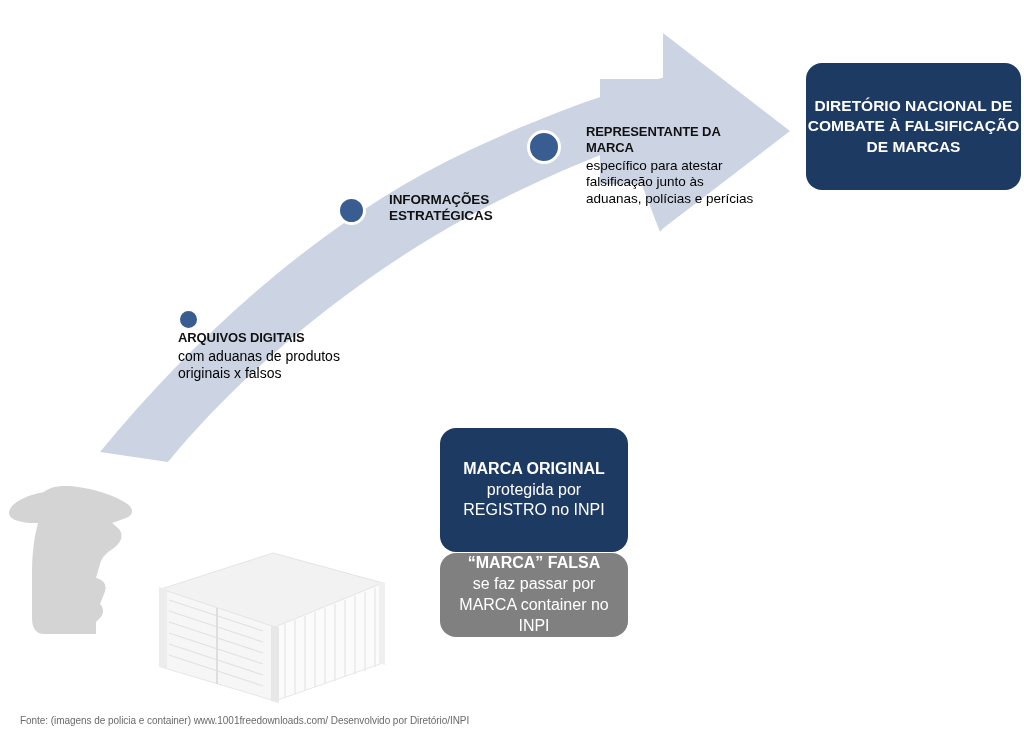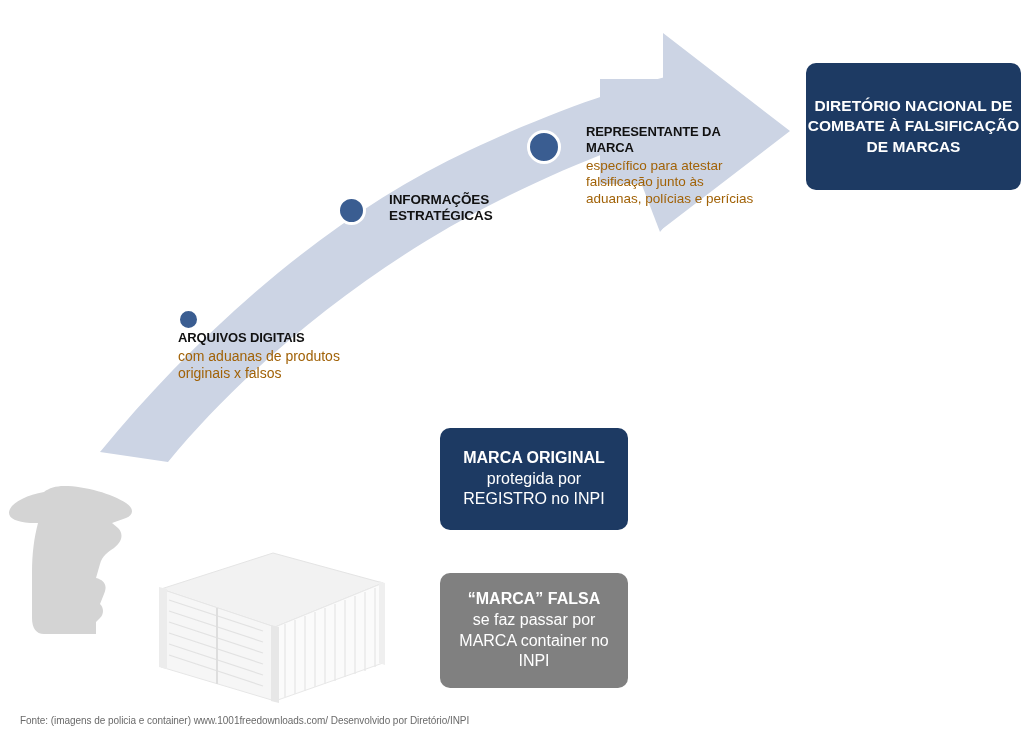--- a/index.html
+++ b/index.html
@@ -45,34 +45,34 @@
   .callout .c-title {
     font-weight: bold;
     font-size: 13.5px;
     letter-spacing: -0.1px;
     color: #111111;
     display: block;
     margin-bottom: 2px;
   }
   .callout .c-body {
     font-size: 14px;
-    color: #a16207;
+    color: #000000;
     display: block;
   }
   #callout-1 { left: 178px; top: 330px; width: 186px; }
   #callout-1 .c-title { font-size: 13px; }
   #callout-2 { left: 389px; top: 192px; width: 200px; }
   #callout-3 { left: 586px; top: 124px; width: 172px; }
   #callout-3 .c-title { font-size: 13px; }
   #callout-3 .c-body { font-size: 13.5px; }
 
   
   .box {
     position: absolute;
-    border-radius: 10px;
+    border-radius: 16px;
     color: #ffffff;
     text-align: center;
     box-sizing: border-box;
     display: flex;
     flex-direction: column;
     align-items: center;
     justify-content: center;
     line-height: 1.3;
   }
   .box .b-title {
@@ -85,28 +85,27 @@
     display: block;
   }
   #box-diretorio {
     left: 806px; top: 63px;
     width: 215px; height: 127px;
     background: #1d3a63;
   }
   #box-diretorio .b-title { font-size: 15.5px; line-height: 1.32; }
   #box-marca-original {
     left: 440px; top: 428px;
-    width: 188px; height: 102px;
+    width: 188px; height: 124px;
     background: #1d3a63;
   }
   #box-marca-falsa {
     left: 440px; top: 553px;
-    width: 188px; height: 115px;
+    width: 188px; height: 84px;
     background: #808080;
-    margin-top: 20px;
   }
 
   
   #police-silhouette {
     position: absolute;
     left: 0px; top: 468px;
     width: 150px; height: 180px;
   }
   #container-image {
     position: absolute;

